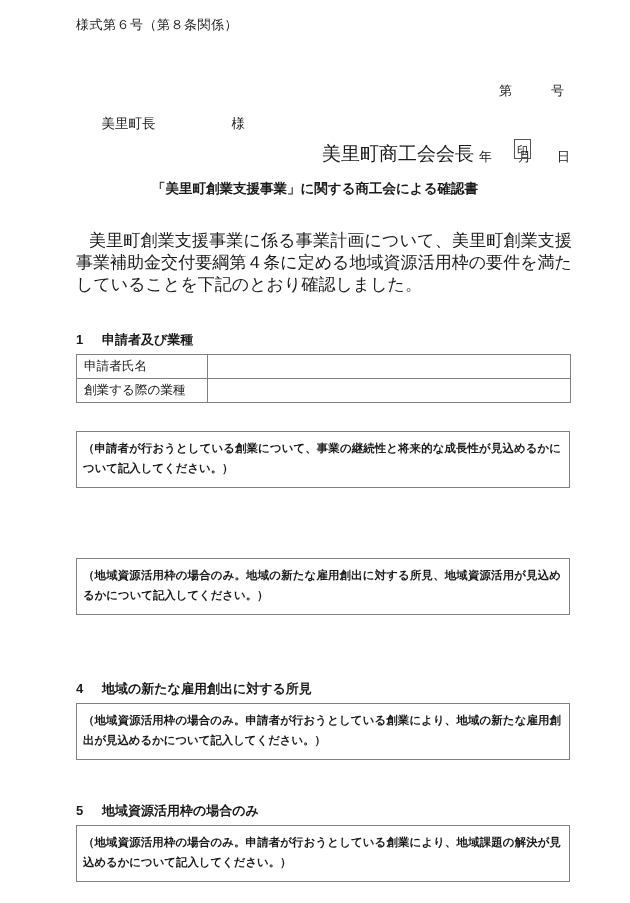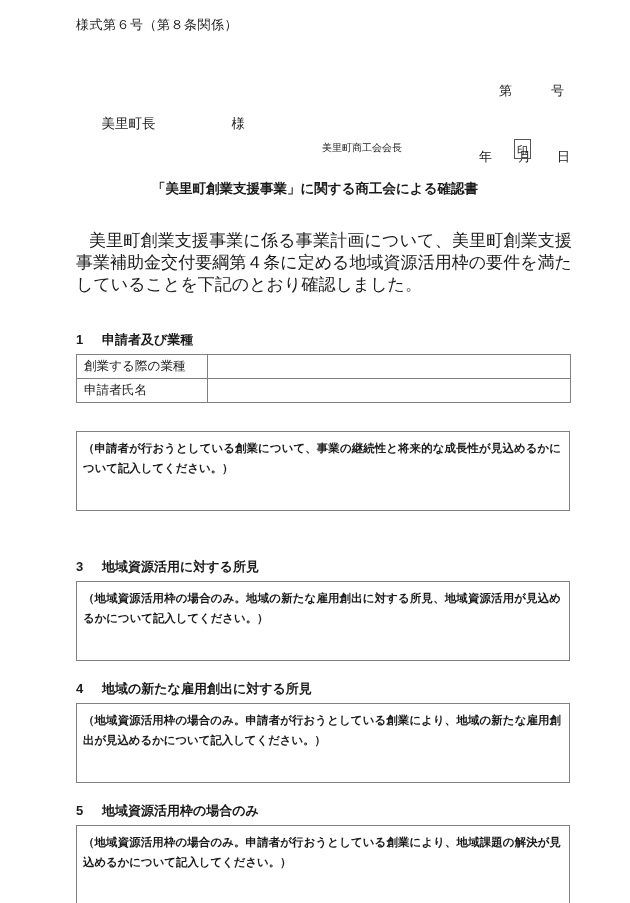--- a/index.html
+++ b/index.html
@@ -58,21 +58,21 @@
   .addressee .honorific {
     display: inline-block;
     margin-left: 76px;
   }
 
   
   .sender {
     position: absolute;
     left: 322px;
     top: 141px;
-    font-size: 10px;
+    font-size: 19px;
     white-space: pre;
   }
   .seal-box {
     position: absolute;
     left: 514px;
     top: 139px;
     width: 17px;
     height: 20px;
     border: 1px solid #555;
     font-size: 11px;
@@ -156,21 +156,21 @@
   }
   .comment-box .hint {
     font-size: 11.4px;
     line-height: 20px;
     font-family: "Liberation Sans", "DejaVu Sans", sans-serif;
     font-weight: bold;
     color: #1a1a1a;
     text-align: justify;
     margin: 0;
   }
-  .box-h80 { height: 80px; }
+  .box-h80 { height: 57px; }
 </style>
 </head>
 <body>
 
 <div class="page">
 
   <div class="form-number">様式第６号（第８条関係）</div>
 
   <div class="doc-meta">
     <span class="meta-line meta-no">第　　　号</span>
@@ -186,39 +186,38 @@
 
   <div class="doc-title">「美里町創業支援事業」に関する商工会による確認書</div>
 
   <div class="body-text">美里町創業支援事業に係る事業計画について、美里町創業支援事業補助金交付要綱第４条に定める地域資源活用枠の要件を満たしていることを下記のとおり確認しました。</div>
 
   <div class="section" style="top:302px;">
     <div class="section-heading"><span class="sec-num">1</span><span>申請者及び業種</span></div>
     <table class="info-table">
       <tbody>
         <tr>
-          <td class="label-cell">創業する際の業種</td>
+          <td class="label-cell">申請者氏名</td>
           <td class="value-cell"></td>
         </tr>
         <tr>
-          <td class="label-cell">申請者氏名</td>
+          <td class="label-cell">創業する際の業種</td>
           <td class="value-cell"></td>
         </tr>
       </tbody>
     </table>
   </div>
 
   <div class="section" style="top:402px;">
     <div class="comment-box box-h80">
       <p class="hint">（申請者が行おうとしている創業について、事業の継続性と将来的な成長性が見込めるかについて記入してください。）</p>
     </div>
   </div>
 
   <div class="section" style="top:529px;">
-    <div class="section-heading"><span class="sec-num">3</span><span>地域資源活用に対する所見</span></div>
     <div class="comment-box box-h80">
       <p class="hint">（地域資源活用枠の場合のみ。地域の新たな雇用創出に対する所見、地域資源活用が見込めるかについて記入してください。）</p>
     </div>
   </div>
 
   <div class="section" style="top:651px;">
     <div class="section-heading"><span class="sec-num">4</span><span>地域の新たな雇用創出に対する所見</span></div>
     <div class="comment-box box-h80">
       <p class="hint">（地域資源活用枠の場合のみ。申請者が行おうとしている創業により、地域の新たな雇用創出が見込めるかについて記入してください。）</p>
     </div>

